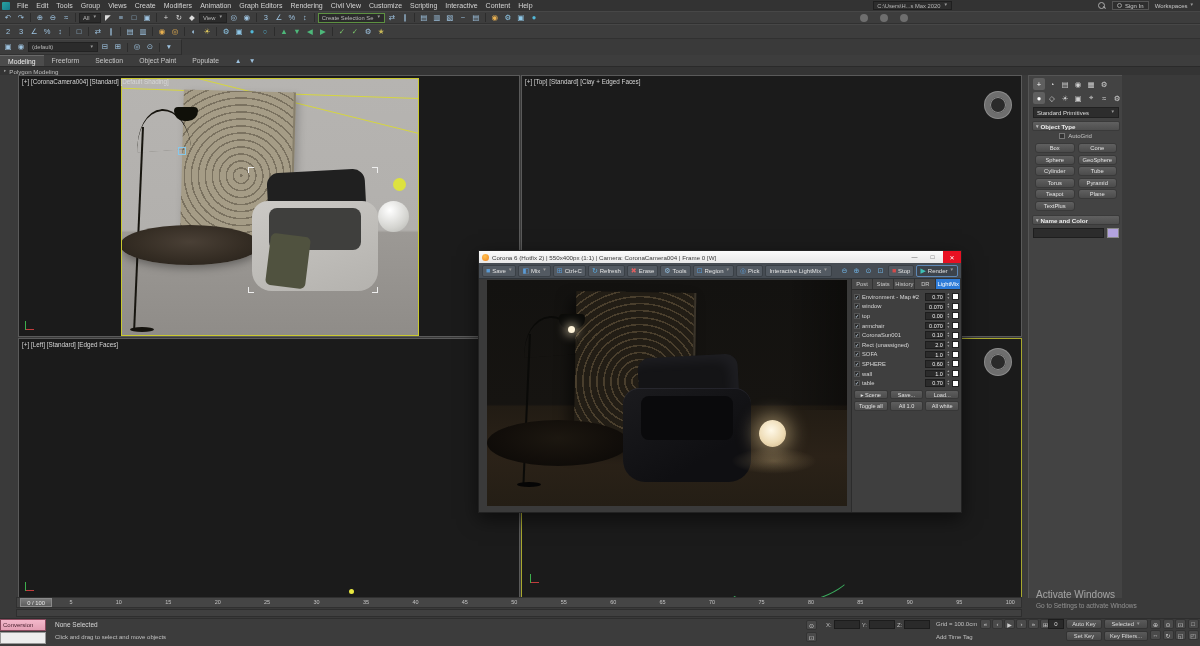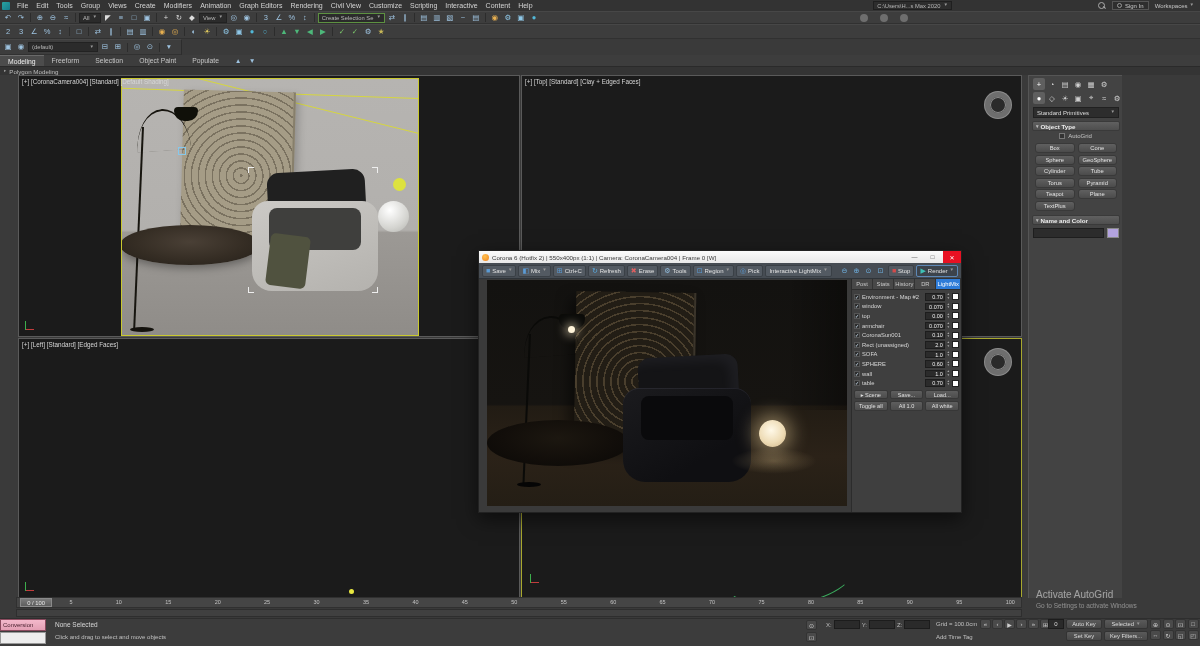--- a/index.html
+++ b/index.html
@@ -654,14 +654,14 @@
 <div id="nav-cluster">
     <span class="tbtn">⊕</span>
     <span class="tbtn">⊙</span>
     <span class="tbtn">⊡</span>
     <span class="tbtn">□</span>
     <span class="tbtn">↔</span>
     <span class="tbtn">↻</span>
     <span class="tbtn">◱</span>
     <span class="tbtn">◰</span>
   </div>
-<span id="wm1">Activate AutoGrid</span>
+<span id="wm1">Activate Windows</span>
 <span id="wm2">Go to Settings to activate Windows</span>
 
 </body></html>

